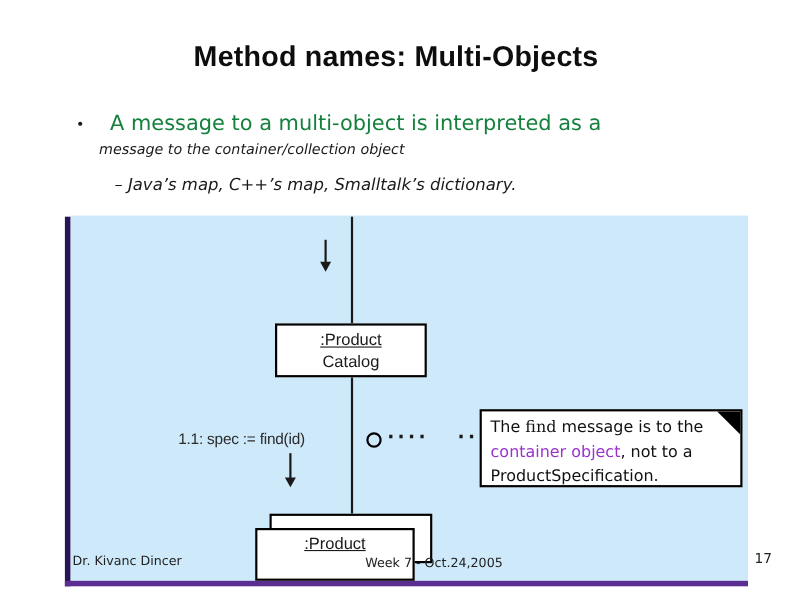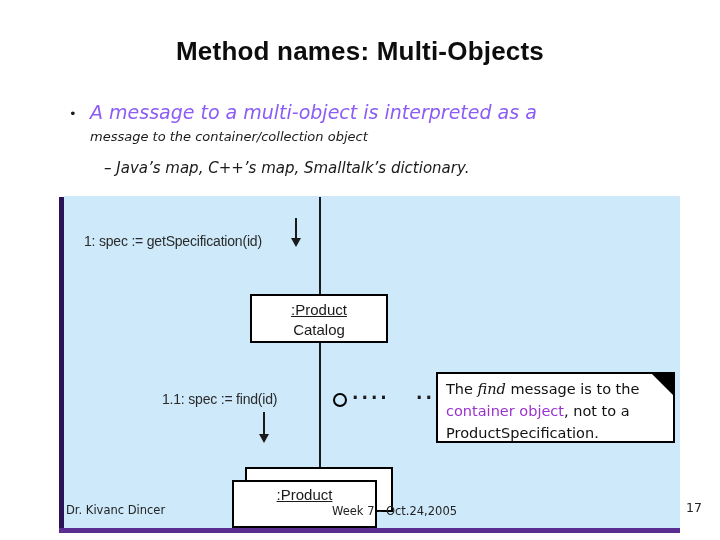--- a/index.html
+++ b/index.html
@@ -9,21 +9,21 @@
   }
   .abs{position:absolute;}
   
   .slide-title{
     top:36px;left:0;width:720px;text-align:center;
     font-family:"Liberation Sans", sans-serif;
     font-weight:bold;font-size:26px;color:#0d0d0d;letter-spacing:.2px;
   }
   
   .bullet-marker{left:69px;top:106px;font-size:13px;color:#1a1a1a;}
-  .bullet-line1{left:90px;top:101px;font-size:19px;font-style:italic;color:#8b5cf6;}
+  .bullet-line1{left:100px;top:101px;font-size:19px;color:#15803d;}
   .bullet-line2{left:90px;top:129px;font-size:13px;font-style:italic;color:#1a1a1a;}
   .bullet-sub{left:104px;top:159px;font-size:15px;font-style:italic;color:#1a1a1a;}
   
   .panel{left:64px;top:196px;width:616px;height:332px;background:var(--panel-bg,#cde9fa);}
   .left-bar{left:59px;top:197px;width:5px;height:336px;background:var(--left-bar,#2a1458);}
   .bottom-bar{left:59px;top:528px;width:621px;height:5px;background:var(--bottom-bar,#5a2d91);}
   .lifeline{width:2px;background:#1a1a1a;}
   .ll-1{left:319px;top:197px;height:97px;}
   .ll-2{left:319px;top:343px;height:124px;}
   .msg{font-family:"Liberation Sans", sans-serif;font-size:14px;color:#2b2b2b;letter-spacing:-.2px;white-space:nowrap;}
@@ -40,21 +40,21 @@
   .catalog-box{left:250px;top:294px;width:138px;height:49px;font-size:15px;padding-top:4px;line-height:20px;}
   .obj-name-u{text-decoration:underline;}
   .mo-circle{left:333px;top:393px;width:10px;height:10px;border:2px solid #000;border-radius:50%;background:transparent;}
   .mo-dots{font-size:17px;color:#1a1a1a;letter-spacing:3px;font-weight:bold;}
   .dots-near{left:352px;top:388px;}
   .dots-far{left:416px;top:388px;}
   
   .note-box{left:436px;top:372px;width:239px;height:71px;background:#fff;border:2px solid #000;box-sizing:border-box;}
   .note-fold{right:0;top:0;width:0;height:0;border-left:21px solid transparent;border-top:21px solid #000;}
   .note-text{left:8px;top:4px;width:215px;font-size:14.5px;line-height:22px;color:#111;}
-  .note-find{font-family:"DejaVu Serif", serif;font-style:italic;}
+  .note-find{font-family:"DejaVu Serif", serif;}
   .note-hl{color:var(--hl,#9933cc);}
   
   .spec-back{left:245px;top:467px;width:148px;height:45px;}
   .spec-front{left:232px;top:480px;width:145px;height:48px;font-size:15px;padding-top:3px;line-height:20px;z-index:4;}
   
   .footer-author{left:66px;top:503px;font-size:11.5px;color:#222;z-index:6;}
   .footer-date{left:332px;top:504px;font-size:11.5px;color:#222;z-index:6;white-space:nowrap;}
   .footer-page{left:686px;top:500px;font-size:12.5px;color:#222;z-index:6;}
 </style>
 </head>
@@ -69,21 +69,20 @@
   <div class="abs bullet-line2">message to the container/collection object</div>
   <div class="abs bullet-sub">– Java’s map, C++’s map, Smalltalk’s dictionary.</div>
 
   <div class="abs panel"></div>
   <div class="abs left-bar"></div>
   <div class="abs bottom-bar"></div>
 
   <div class="abs lifeline ll-1"></div>
   <div class="abs lifeline ll-2"></div>
 
-  <div class="abs msg msg-1">1: spec := getSpecification(id)</div>
   <div class="abs arrow-line arr1-line"></div>
   <div class="abs arrow-head arr1-head"></div>
 
   <div class="abs uml-box catalog-box">
     <div class="obj-name-u">:Product</div>
     <div>Catalog</div>
   </div>
 
   <div class="abs msg msg-2">1.1: spec := find(id)</div>
   <div class="abs arrow-line arr2-line"></div>

